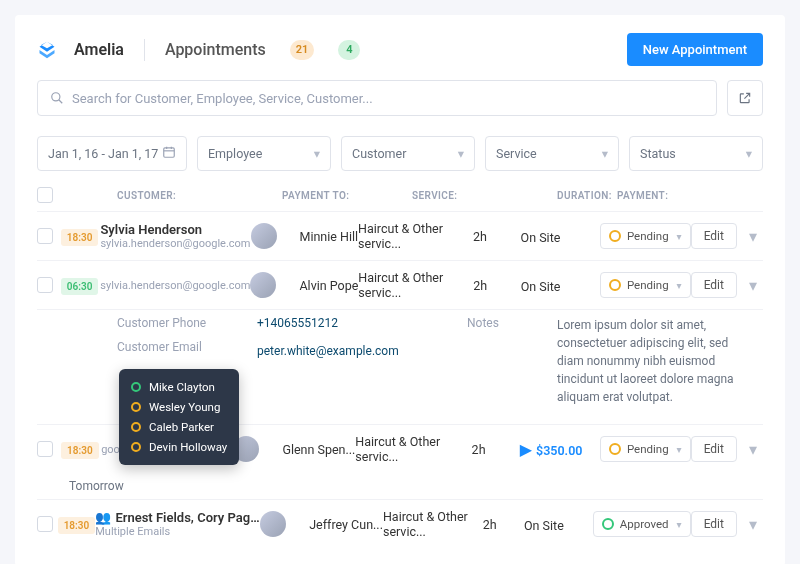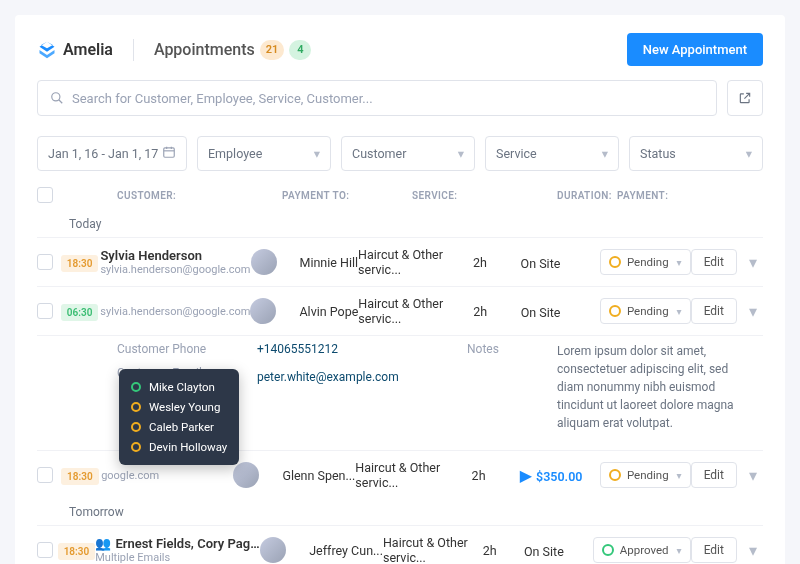--- a/index.html
+++ b/index.html
@@ -1,23 +1,23 @@
 <!DOCTYPE html>
 <html><head>
 <meta charset="utf-8">
 <style>
 *{box-sizing:border-box;margin:0;padding:0;font-family:-apple-system,BlinkMacSystemFont,"Segoe UI",Roboto,sans-serif}
 body{background:#f5f6fa;padding:15px}
 .card{background:#fff;border-radius:4px;padding:18px 22px}
 .header{display:flex;align-items:center;margin-bottom:14px}
-.logo{display:flex;align-items:center;gap:6px;font-weight:600;font-size:16px;color:#333}
+.logo{display:flex;align-items:center;gap:17px;font-weight:600;font-size:16px;color:#333}
 .logo svg{width:20px;height:20px}
 .divider-v{width:1px;height:22px;background:#e0e3ea;margin:0 20px}
 .page-title{font-size:16px;color:#555;font-weight:500}
-.pill{display:inline-flex;align-items:center;justify-content:center;min-width:22px;height:20px;border-radius:10px;font-size:11px;font-weight:600;padding:0 6px;margin-left:5px}
+.pill{display:inline-flex;align-items:center;justify-content:center;min-width:22px;height:20px;border-radius:10px;font-size:11px;font-weight:600;padding:0 6px;margin-left:24px}
 .pill-orange{background:#fde9d0;color:#d68a1f}
 .pill-green{background:#d4f3e0;color:#2fa961}
 .spacer{flex:1}
 .btn-primary{background:#1a8cff;color:#fff;border:none;border-radius:4px;padding:9px 16px;font-size:13px;font-weight:500;cursor:pointer}
 .search-row{display:flex;gap:10px;margin-bottom:20px}
 .search-box{flex:1;display:flex;align-items:center;border:1px solid #e0e3ea;border-radius:4px;padding:8px 12px;color:#9aa2b4}
 .search-box input{border:none;outline:none;flex:1;font-size:13px;color:#333;margin-left:8px}
 .search-box input::placeholder{color:#9aa2b4}
 .icon-btn{width:36px;height:36px;border:1px solid #e0e3ea;border-radius:4px;display:flex;align-items:center;justify-content:center;color:#6b7482;cursor:pointer;background:#fff}
 .filters-row{display:flex;gap:10px;margin-bottom:10px}
@@ -135,21 +135,20 @@
       </div>
     <div class="col-time"></div>
     <div class="col-cust">CUSTOMER:</div>
     <div class="col-assigned">PAYMENT TO:</div>
     <div class="col-service">SERVICE:</div>
     <div class="col-dur">DURATION:</div>
     <div class="col-pay">PAYMENT:</div>
   </div>
 
   <div id="tbody">
-      <div class="section-label">Today</div>
       <div class="row">
         <div class="col-check">
           <div class="checkbox"></div>
         </div>
         <div class="col-time"><span class="time-badge tb-orange">18:30</span></div>
         <div class="col-cust">
           <div class="cust-name">Sylvia Henderson</div>
           <div class="cust-email">sylvia.henderson@google.com</div>
         </div>
         <div class="col-assigned assigned">

